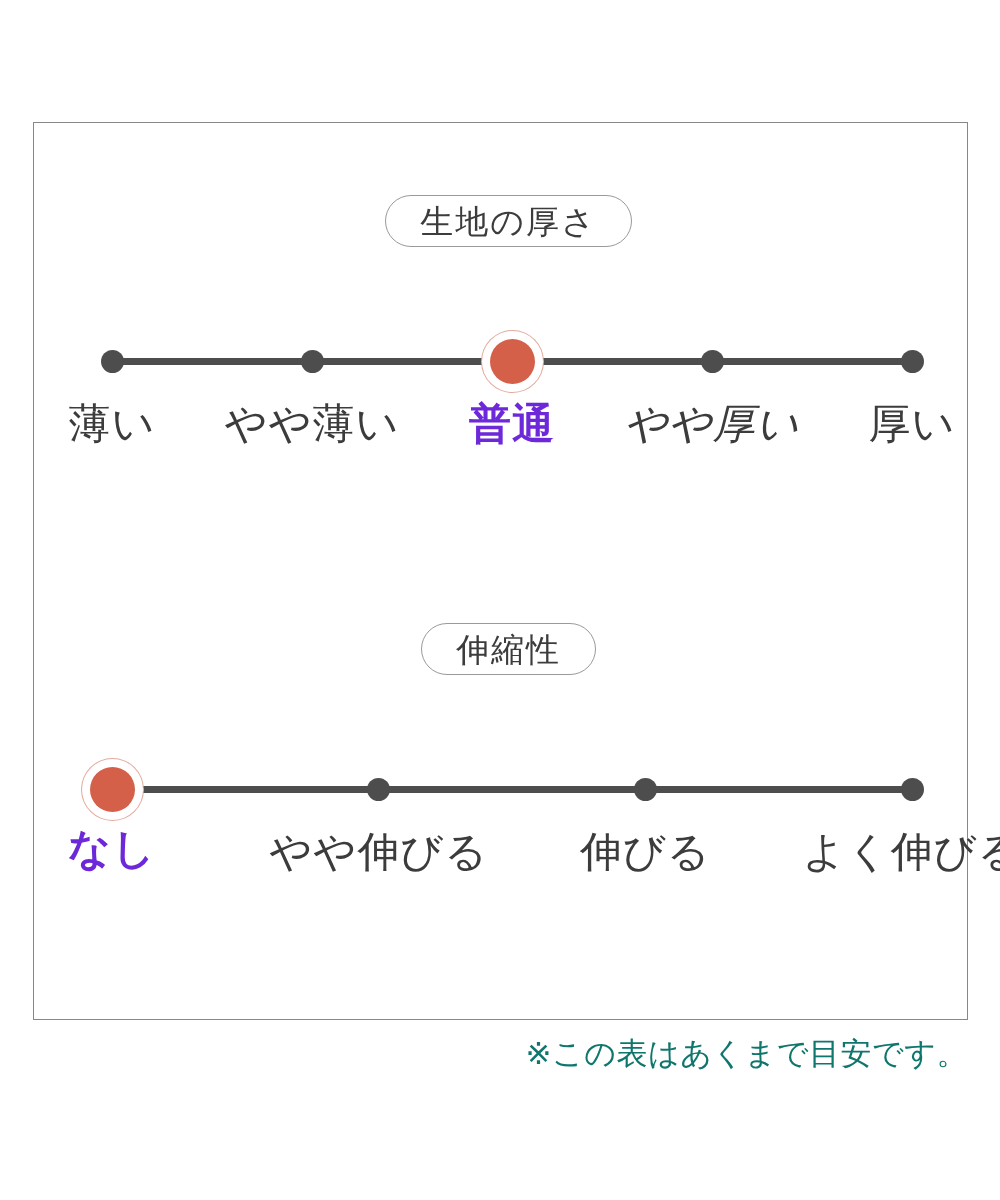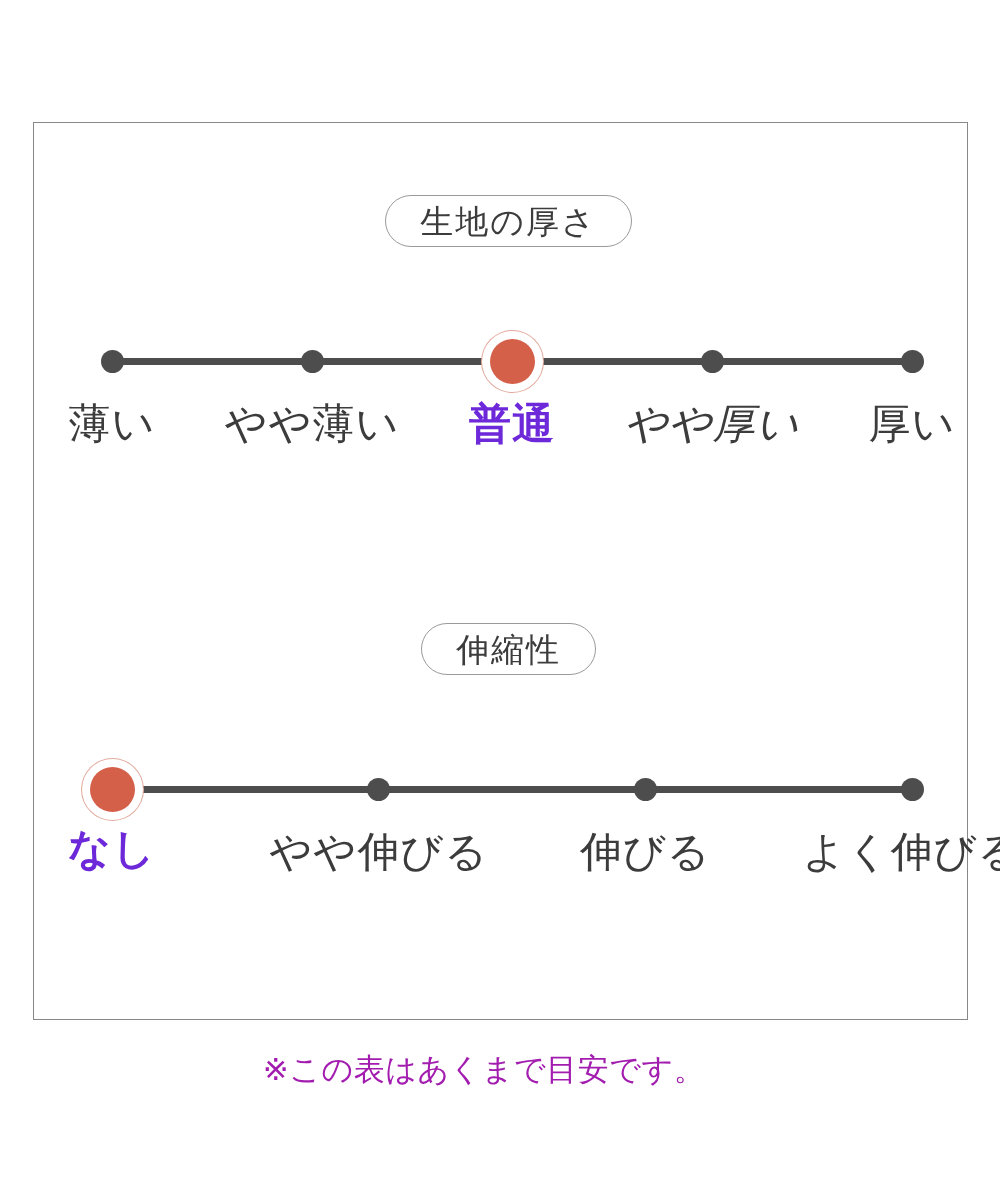--- a/index.html
+++ b/index.html
@@ -107,26 +107,25 @@
     font-weight: bold;
     color: #6d28d9;
   }
 
   
   .footnote {
     position: absolute;
     left: 0;
     top: 1038px;
     width: 968px;
-    text-align: center;
+    text-align: right;
     font-size: 31px;
-    color: #a21caf;
+    color: #0f766e;
     letter-spacing: 0.5px;
     line-height: 1;
-    margin-top: 16px;
   }
 </style>
 </head>
 <body>
 
 <div class="frame">
 
   <div class="section section-thickness">
     <div class="pill-row">
       <div class="pill">生地の厚さ</div>

